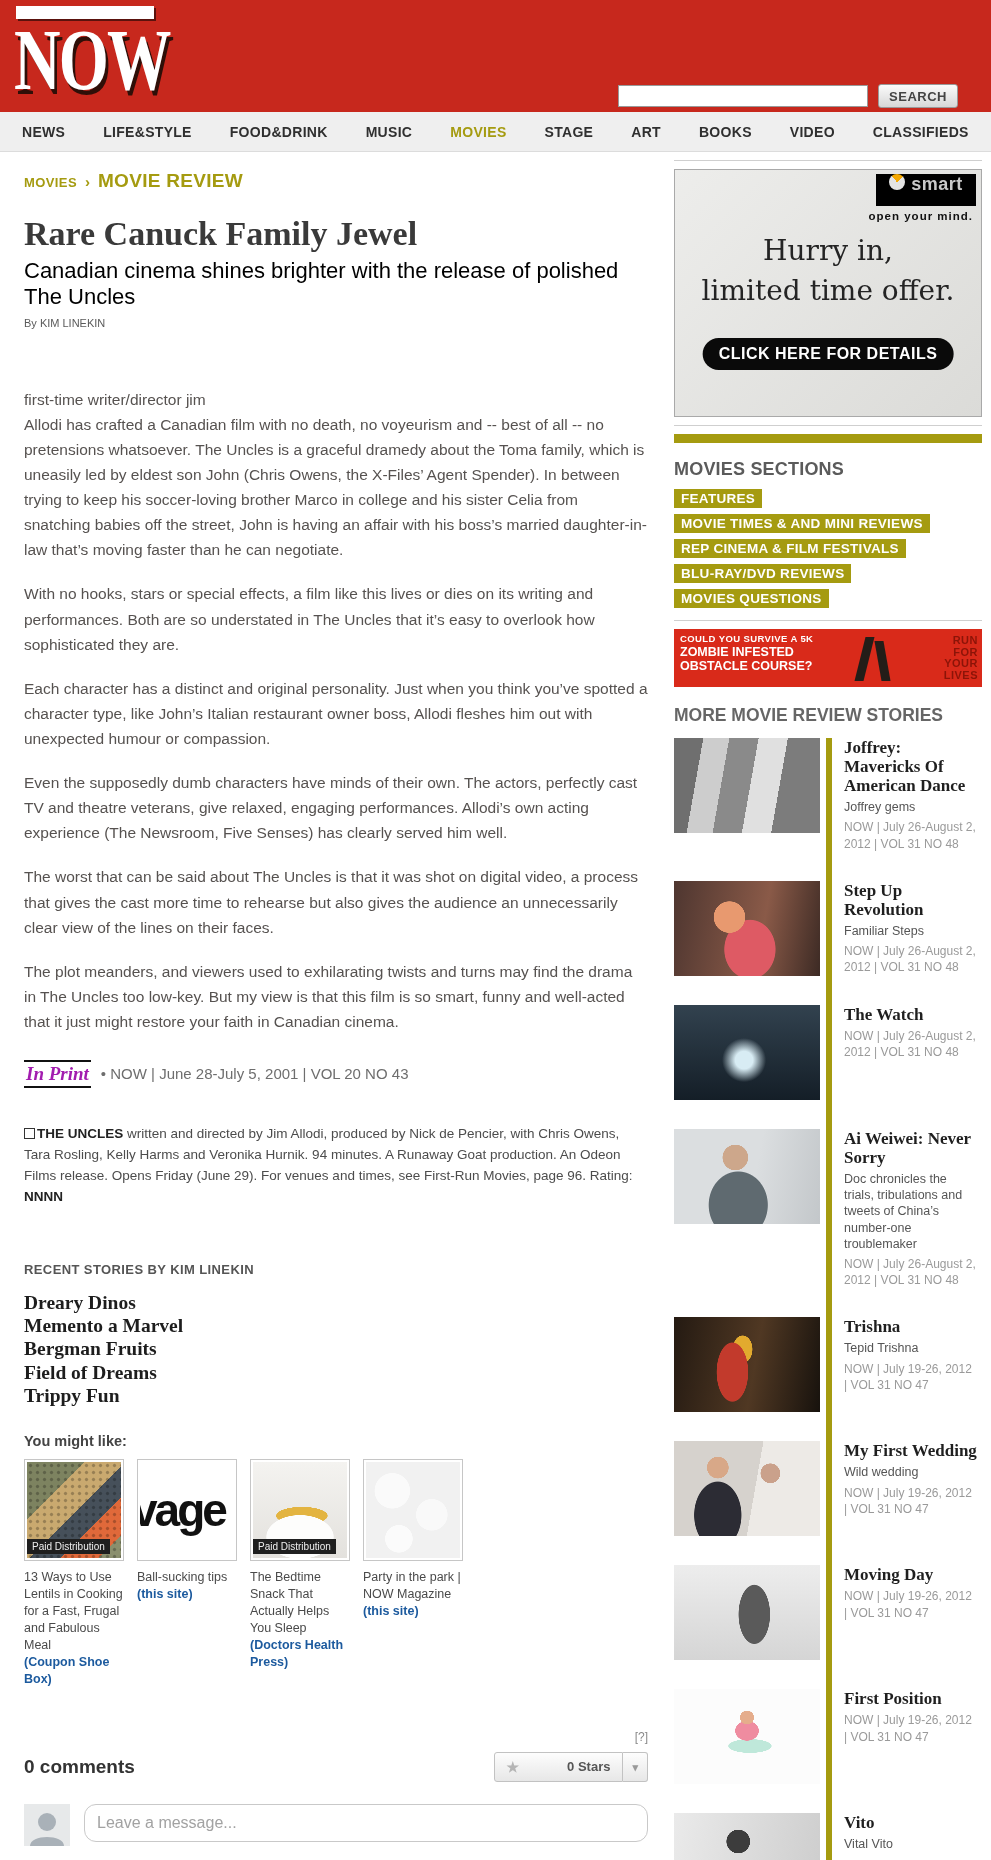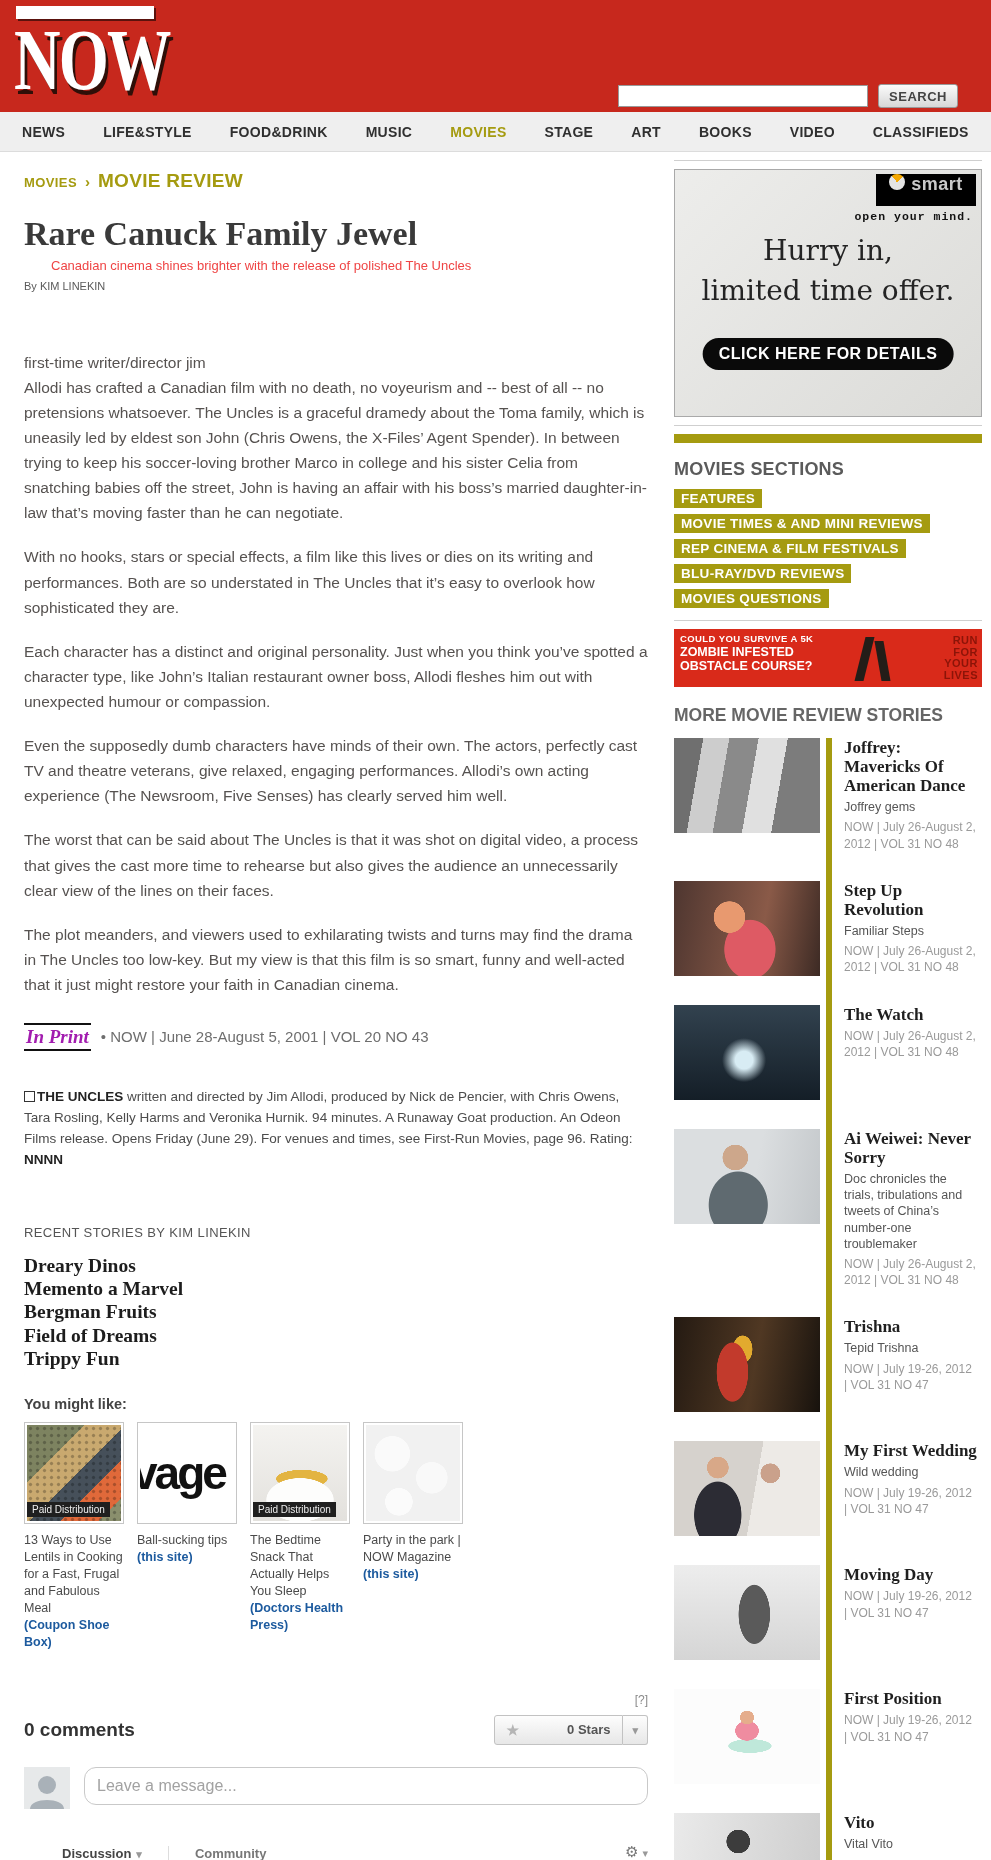--- a/index.html
+++ b/index.html
@@ -24,35 +24,35 @@
   .nav-item{font-size:14px;font-weight:bold;color:#2f2f2f;letter-spacing:.3px;}
   .nav-item.active{color:#a59b10;}
 
   
   .main{position:absolute;left:24px;top:170px;width:624px;}
   .breadcrumb{display:flex;align-items:baseline;gap:8px;color:#a59b10;font-weight:bold;}
   .bc-section{font-size:13px;letter-spacing:.4px;}
   .bc-sep{font-size:15px;}
   .bc-page{font-size:19px;letter-spacing:.3px;}
   .title{margin-top:24px;font-family:"Liberation Serif",serif;font-weight:bold;font-size:34px;color:#3a3a3a;line-height:1.05;}
-  .subtitle{margin-top:6px;font-size:13px;color:#ef4444;margin-left:27px;}
+  .subtitle{margin-top:6px;font-size:22px;color:#000000;}
   .byline{margin-top:7px;font-size:11px;color:#5a5a5a;}
   .body-copy{margin-top:58px;}
   .para{font-size:15.5px;line-height:1.62;color:#565250;margin:0 0 19px 0;white-space:pre-line;}
 
   .inprint-row{margin-top:26px;display:flex;align-items:center;gap:10px;}
   .inprint-label{font-family:"Liberation Serif",serif;font-weight:bold;font-style:italic;font-size:19px;color:#a21caf;
                  border-top:2px solid #111;border-bottom:2px solid #111;padding:0 2px;line-height:1.25;}
   .inprint-meta{font-size:15px;color:#6e6e6e;}
 
   .credits{margin-top:36px;font-size:13.5px;line-height:1.55;color:#4c4c4c;}
   .credit-box{display:inline-block;width:9px;height:9px;border:1.5px solid #333;margin-right:2px;vertical-align:-1px;}
   .credits b{color:#222;}
 
-  .recent-head{margin-top:54px;font-size:13px;font-weight:normal;color:#555;letter-spacing:.4px;}
+  .recent-head{margin-top:54px;font-size:13px;font-weight:bold;color:#555;letter-spacing:.4px;}
   .recent-links{margin-top:14px;font-family:"Liberation Serif",serif;font-weight:bold;font-size:19.5px;
                 color:#1d1d1d;line-height:1.2;}
   .recent-links a{display:block;color:#1d1d1d;}
 
   .yml-head{margin-top:26px;font-size:14.5px;font-weight:bold;color:#444;}
   .yml-cards{margin-top:10px;display:flex;gap:13px;}
   .card{width:100px;}
   .thumb{position:relative;width:94px;height:96px;border:1px solid #c6c6c6;background:#fff;padding:2px;}
   .thumb-img{width:100%;height:100%;overflow:hidden;position:relative;}
   .badge{position:absolute;left:2px;bottom:6px;background:#1f1f1f;color:#eee;font-size:10px;padding:2px 5px;white-space:nowrap;}
@@ -100,21 +100,21 @@
   
   .sidebar{position:absolute;left:674px;top:160px;width:308px;}
   .sb-rule{border:none;border-top:1px solid #cfcfcf;margin:0 0 8px 0;}
   .ad{position:relative;height:248px;border:1px solid #a9a9a9;
       background:linear-gradient(135deg,#ededeb,#dbdbd8);box-sizing:border-box;}
   .smart-box{position:absolute;right:5px;top:4px;width:100px;height:32px;background:#000;
              display:flex;align-items:flex-start;justify-content:center;gap:6px;}
   .smart-circle{width:16px;height:16px;border-radius:50%;
                 background:conic-gradient(from 315deg,#f5a800 0 90deg,#e4e4e4 90deg 360deg);}
   .smart-word{color:#c9c9c9;font-size:18px;font-weight:bold;letter-spacing:.5px;}
-  .smart-tag{position:absolute;right:8px;top:40px;font-family:Liberation Mono, monospace;font-weight:bold;
+  .smart-tag{position:absolute;right:8px;top:40px;font-family:Liberation Sans, sans-serif;font-weight:bold;
              font-size:11.5px;color:#111;letter-spacing:1px;}
   .ad-line{position:absolute;left:0;right:0;text-align:center;font-family:"DejaVu Serif",serif;
            color:#242424;}
   .ad-line1{top:64px;font-size:28px;}
   .ad-line2{top:104px;font-size:28px;}
   .ad-cta{position:absolute;left:50%;top:168px;transform:translateX(-50%);background:#0a0a0a;color:#fff;
           font-size:16px;font-weight:bold;letter-spacing:.5px;padding:7px 16px;border-radius:16px;white-space:nowrap;}
   .gold-bar{height:9px;background:#a59b10;margin-top:7px;}
   .sb-heading{margin:16px 0 9px 0;font-size:18px;font-weight:bold;color:#5b5b5b;letter-spacing:.2px;}
   .sb-links a{display:table;background:#a59b10;color:#fff;font-size:13.5px;font-weight:bold;
@@ -210,21 +210,21 @@
 Allodi has crafted a Canadian film with no death, no voyeurism and -- best of all -- no pretensions whatsoever. The Uncles is a graceful dramedy about the Toma family, which is uneasily led by eldest son John (Chris Owens, the X-Files’ Agent Spender). In between trying to keep his soccer-loving brother Marco in college and his sister Celia from snatching babies off the street, John is having an affair with his boss’s married daughter-in-law that’s moving faster than he can negotiate.</p>
       <p class="para">With no hooks, stars or special effects, a film like this lives or dies on its writing and performances. Both are so understated in The Uncles that it’s easy to overlook how sophisticated they are.</p>
       <p class="para">Each character has a distinct and original personality. Just when you think you’ve spotted a character type, like John’s Italian restaurant owner boss, Allodi fleshes him out with unexpected humour or compassion.</p>
       <p class="para">Even the supposedly dumb characters have minds of their own. The actors, perfectly cast TV and theatre veterans, give relaxed, engaging performances. Allodi’s own acting experience (The Newsroom, Five Senses) has clearly served him well.</p>
       <p class="para">The worst that can be said about The Uncles is that it was shot on digital video, a process that gives the cast more time to rehearse but also gives the audience an unnecessarily clear view of the lines on their faces.</p>
       <p class="para">The plot meanders, and viewers used to exhilarating twists and turns may find the drama in The Uncles too low-key. But my view is that this film is so smart, funny and well-acted that it just might restore your faith in Canadian cinema.</p>
     </div>
 
     <div class="inprint-row">
       <span class="inprint-label">In Print</span>
-      <span class="inprint-meta">• NOW | June 28-August 5, 2001 | VOL 20 NO 43</span>
+      <span class="inprint-meta">• NOW | June 28-July 5, 2001 | VOL 20 NO 43</span>
     </div>
 
     <div class="credits">
       <span class="credit-box"></span><b>THE UNCLES</b><span> written and directed by Jim Allodi, produced by Nick de Pencier, with Chris Owens, Tara Rosling, Kelly Harms and Veronika Hurnik. 94 minutes. A Runaway Goat production. An Odeon Films release. Opens Friday (June 29). For venues and times, see First-Run Movies, page 96. Rating: </span><b>NNNN</b>
     </div>
 
     <div class="recent-head">RECENT STORIES BY KIM LINEKIN</div>
     <div class="recent-links">
       <a href="#">Dreary Dinos</a>
       <a href="#">Memento a Marvel</a>

